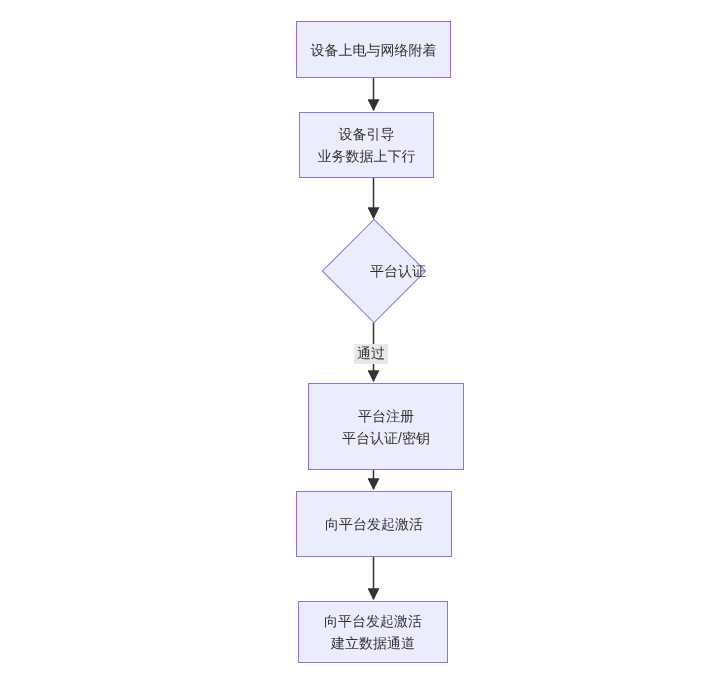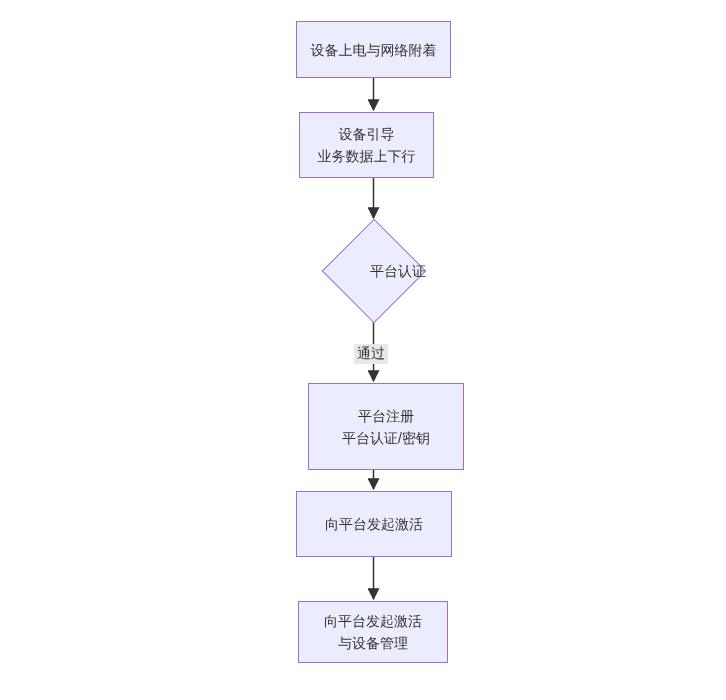--- a/index.html
+++ b/index.html
@@ -104,16 +104,16 @@
     <div>平台注册</div>
     <div>平台认证/密钥</div>
   </div>
 
   <div class="node" style="left:296px; top:491px; width:156px; height:66px;">
     <div>向平台发起激活</div>
   </div>
 
   <div class="node" style="left:298px; top:601px; width:150px; height:62px;">
     <div>向平台发起激活</div>
-    <div>与设备管理</div>
+    <div>建立数据通道</div>
   </div>
 
 </div>
 
 </body></html>

